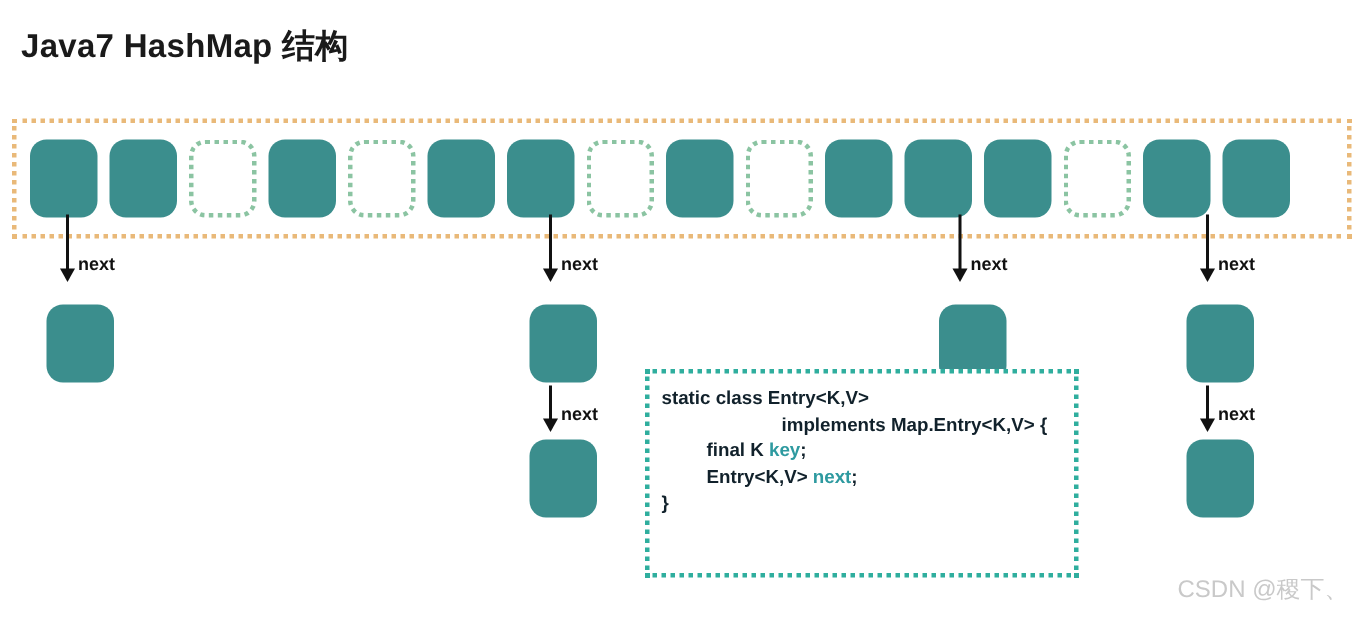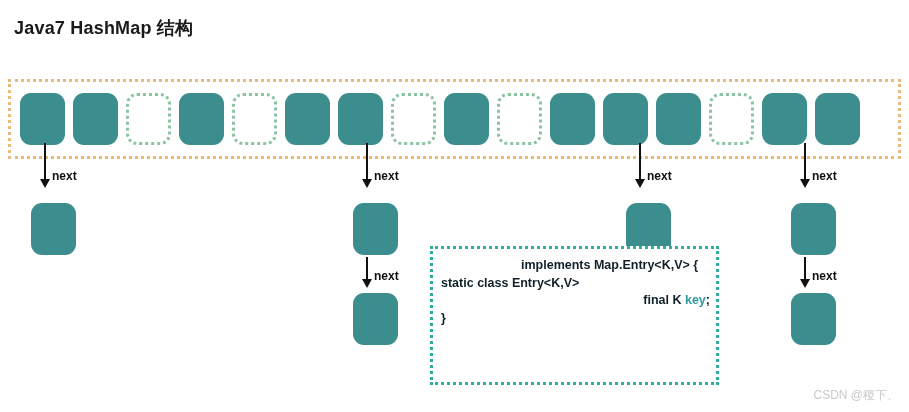--- a/index.html
+++ b/index.html
@@ -11,21 +11,21 @@
     width: 909px; height: 412px;
     position: relative;
     font-family: "Liberation Sans", sans-serif;
     overflow: hidden;
   }
 
   
   #page-title {
     position: absolute;
     left: 14px; top: 16px;
-    font-size: 18px;
+    font-size: 22px;
     font-weight: bold;
     color: #1a1a1a;
     letter-spacing: 0.2px;
     white-space: nowrap;
   }
 
   
   #bucket-array {
     position: absolute;
     left: 8px; top: 79px;
@@ -103,28 +103,28 @@
   }
   .code-line {
     font-family: "Liberation Sans", sans-serif;
     font-size: 12.5px;
     font-weight: bold;
     color: #11212b;
     line-height: 17.6px;
     white-space: pre;
   }
   .code-line .ident { color: #2e9aa0; }
-  .code-line.indent1 { padding-left: 30px; text-align: right; }
+  .code-line.indent1 { padding-left: 30px; }
   .code-line.indent2 { padding-left: 80px; }
 
   
   #watermark {
     position: absolute;
     right: 10px; bottom: 8px;
-    font-size: 12px;
+    font-size: 16px;
     color: #c9c9c9;
     white-space: nowrap;
   }
 </style>
 </head>
 <body>
 
 <div id="page-title">Java7 HashMap 结构</div>
 
 <div id="bucket-array">
@@ -187,19 +187,20 @@
       <div class="chain-link">
         <div class="arrow-line"></div>
         <div class="arrow-head"></div>
         <div class="next-label">next</div>
       </div>
       <div class="chain-node"></div>
     </div>
   </div>
 
 <div id="entry-code-box">
+    <div class="code-line"><span>static class Entry&lt;K,V&gt;</span></div>
     <div class="code-line indent2"><span>implements Map.Entry&lt;K,V&gt; {</span></div>
-    <div class="code-line"><span>static class Entry&lt;K,V&gt;</span></div>
     <div class="code-line indent1"><span>final K </span><span class="ident">key</span><span>;</span></div>
+    <div class="code-line indent1"><span>Entry&lt;K,V&gt; </span><span class="ident">next</span><span>;</span></div>
     <div class="code-line"><span>}</span></div>
   </div>
 
 <div id="watermark">CSDN @稷下、</div>
 
 </body></html>

